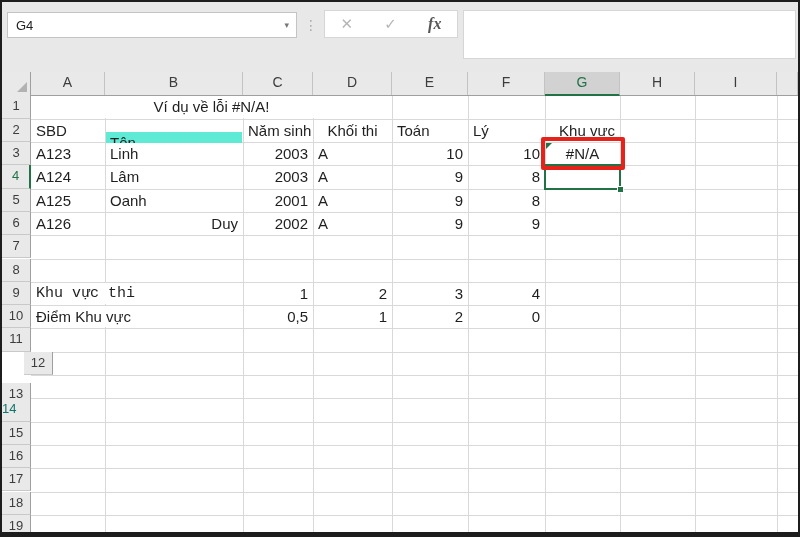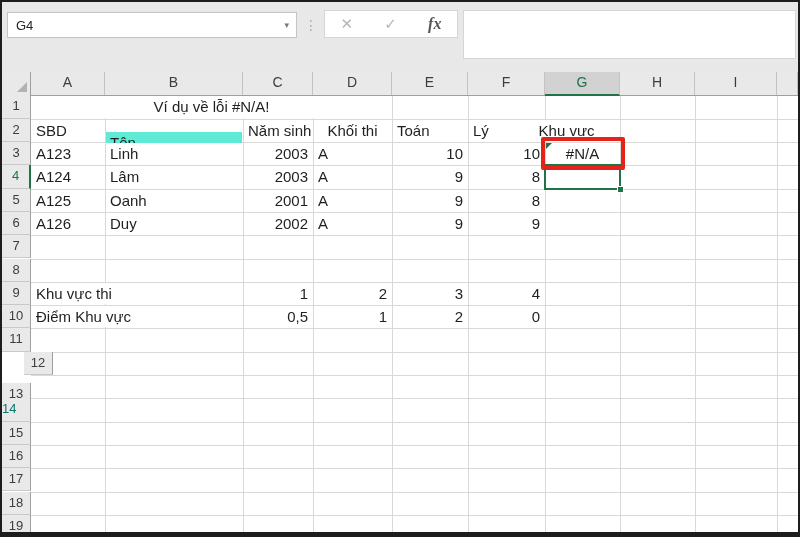--- a/index.html
+++ b/index.html
@@ -110,47 +110,47 @@
       <div style="position: absolute; left: 29px; right: 0px; top: 396.2px; height: 1px; background: rgb(217, 217, 217); z-index: 1;"></div>
       <div style="position: absolute; left: 29px; right: 0px; top: 419.5px; height: 1px; background: rgb(217, 217, 217); z-index: 1;"></div>
       <div style="position: absolute; left: 29px; right: 0px; top: 442.8px; height: 1px; background: rgb(217, 217, 217); z-index: 1;"></div>
       <div style="position: absolute; left: 30px; top: 24.4px; width: 359px; height: 21.3px; line-height: 21.3px; background: rgb(255, 255, 255); z-index: 2; box-sizing: border-box; padding: 0px 4px; text-align: center; font-size: 15px; color: rgb(31, 31, 31); white-space: nowrap;">Ví dụ về lỗi #N/A!</div>
       <div style="position: absolute; left: 30px; top: 47.7px; width: 72px; height: 21.3px; line-height: 21.3px; background: rgb(255, 255, 255); z-index: 2; box-sizing: border-box; padding: 0px 4px; text-align: left; font-size: 15px; color: rgb(31, 31, 31); white-space: nowrap;">SBD</div>
       <div style="position: absolute; left: 104px; top: 47.7px; width: 136px; height: 21.3px; line-height: 21.3px; background: #5eead4; z-index: 2; box-sizing: border-box; padding: 0px 4px; text-align: left; font-size: 15px; color: rgb(31, 31, 31); white-space: nowrap; margin-top: 12px;">Tên</div>
       <div style="position: absolute; left: 242px; top: 47.7px; width: 68px; height: 21.3px; line-height: 21.3px; background: rgb(255, 255, 255); z-index: 2; box-sizing: border-box; padding: 0px 4px; text-align: left; font-size: 15px; color: rgb(31, 31, 31); white-space: nowrap;">Năm sinh</div>
       <div style="position: absolute; left: 312px; top: 47.7px; width: 77px; height: 21.3px; line-height: 21.3px; background: rgb(255, 255, 255); z-index: 2; box-sizing: border-box; padding: 0px 4px; text-align: center; font-size: 15px; color: rgb(31, 31, 31); white-space: nowrap;">Khối thi</div>
       <div style="position: absolute; left: 391px; top: 47.7px; width: 74px; height: 21.3px; line-height: 21.3px; background: rgb(255, 255, 255); z-index: 2; box-sizing: border-box; padding: 0px 4px; text-align: left; font-size: 15px; color: rgb(31, 31, 31); white-space: nowrap;">Toán</div>
       <div style="position: absolute; left: 467px; top: 47.7px; width: 75px; height: 21.3px; line-height: 21.3px; background: rgb(255, 255, 255); z-index: 2; box-sizing: border-box; padding: 0px 4px; text-align: left; font-size: 15px; color: rgb(31, 31, 31); white-space: nowrap;">Lý</div>
-      <div style="position: absolute; left: 528px; top: 47.7px; width: 73px; height: 21.3px; line-height: 21.3px; background: rgb(255, 255, 255); z-index: 2; box-sizing: border-box; padding: 0px 4px; text-align: center; font-size: 15px; color: rgb(31, 31, 31); white-space: nowrap;">Khu vực</div>
+      <div style="position: absolute; left: 544px; top: 47.7px; width: 73px; height: 21.3px; line-height: 21.3px; background: rgb(255, 255, 255); z-index: 2; box-sizing: border-box; padding: 0px 4px; text-align: right; font-size: 15px; color: rgb(31, 31, 31); white-space: nowrap;">Khu vực</div>
       <div style="position: absolute; left: 30px; top: 71px; width: 72px; height: 21.3px; line-height: 21.3px; background: rgb(255, 255, 255); z-index: 2; box-sizing: border-box; padding: 0px 4px; text-align: left; font-size: 15px; color: rgb(31, 31, 31); white-space: nowrap;">A123</div>
       <div style="position: absolute; left: 104px; top: 71px; width: 136px; height: 21.3px; line-height: 21.3px; background: rgb(255, 255, 255); z-index: 2; box-sizing: border-box; padding: 0px 4px; text-align: left; font-size: 15px; color: rgb(31, 31, 31); white-space: nowrap;">Linh</div>
       <div style="position: absolute; left: 242px; top: 71px; width: 68px; height: 21.3px; line-height: 21.3px; background: rgb(255, 255, 255); z-index: 2; box-sizing: border-box; padding: 0px 4px; text-align: right; font-size: 15px; color: rgb(31, 31, 31); white-space: nowrap;">2003</div>
       <div style="position: absolute; left: 312px; top: 71px; width: 77px; height: 21.3px; line-height: 21.3px; background: rgb(255, 255, 255); z-index: 2; box-sizing: border-box; padding: 0px 4px; text-align: left; font-size: 15px; color: rgb(31, 31, 31); white-space: nowrap;">A</div>
       <div style="position: absolute; left: 391px; top: 71px; width: 74px; height: 21.3px; line-height: 21.3px; background: rgb(255, 255, 255); z-index: 2; box-sizing: border-box; padding: 0px 4px; text-align: right; font-size: 15px; color: rgb(31, 31, 31); white-space: nowrap;">10</div>
       <div style="position: absolute; left: 467px; top: 71px; width: 75px; height: 21.3px; line-height: 21.3px; background: rgb(255, 255, 255); z-index: 2; box-sizing: border-box; padding: 0px 4px; text-align: right; font-size: 15px; color: rgb(31, 31, 31); white-space: nowrap;">10</div>
       <div style="position: absolute; left: 544px; top: 71px; width: 73px; height: 21.3px; line-height: 21.3px; background: rgb(255, 255, 255); z-index: 2; box-sizing: border-box; padding: 0px 4px; text-align: center; font-size: 15px; color: rgb(31, 31, 31); white-space: nowrap;">#N/A</div>
       <div style="position: absolute; left: 30px; top: 94.3px; width: 72px; height: 21.3px; line-height: 21.3px; background: rgb(255, 255, 255); z-index: 2; box-sizing: border-box; padding: 0px 4px; text-align: left; font-size: 15px; color: rgb(31, 31, 31); white-space: nowrap;">A124</div>
       <div style="position: absolute; left: 104px; top: 94.3px; width: 136px; height: 21.3px; line-height: 21.3px; background: rgb(255, 255, 255); z-index: 2; box-sizing: border-box; padding: 0px 4px; text-align: left; font-size: 15px; color: rgb(31, 31, 31); white-space: nowrap;">Lâm</div>
       <div style="position: absolute; left: 242px; top: 94.3px; width: 68px; height: 21.3px; line-height: 21.3px; background: rgb(255, 255, 255); z-index: 2; box-sizing: border-box; padding: 0px 4px; text-align: right; font-size: 15px; color: rgb(31, 31, 31); white-space: nowrap;">2003</div>
       <div style="position: absolute; left: 312px; top: 94.3px; width: 77px; height: 21.3px; line-height: 21.3px; background: rgb(255, 255, 255); z-index: 2; box-sizing: border-box; padding: 0px 4px; text-align: left; font-size: 15px; color: rgb(31, 31, 31); white-space: nowrap;">A</div>
       <div style="position: absolute; left: 391px; top: 94.3px; width: 74px; height: 21.3px; line-height: 21.3px; background: rgb(255, 255, 255); z-index: 2; box-sizing: border-box; padding: 0px 4px; text-align: right; font-size: 15px; color: rgb(31, 31, 31); white-space: nowrap;">9</div>
       <div style="position: absolute; left: 467px; top: 94.3px; width: 75px; height: 21.3px; line-height: 21.3px; background: rgb(255, 255, 255); z-index: 2; box-sizing: border-box; padding: 0px 4px; text-align: right; font-size: 15px; color: rgb(31, 31, 31); white-space: nowrap;">8</div>
       <div style="position: absolute; left: 30px; top: 117.6px; width: 72px; height: 21.3px; line-height: 21.3px; background: rgb(255, 255, 255); z-index: 2; box-sizing: border-box; padding: 0px 4px; text-align: left; font-size: 15px; color: rgb(31, 31, 31); white-space: nowrap;">A125</div>
       <div style="position: absolute; left: 104px; top: 117.6px; width: 136px; height: 21.3px; line-height: 21.3px; background: rgb(255, 255, 255); z-index: 2; box-sizing: border-box; padding: 0px 4px; text-align: left; font-size: 15px; color: rgb(31, 31, 31); white-space: nowrap;">Oanh</div>
       <div style="position: absolute; left: 242px; top: 117.6px; width: 68px; height: 21.3px; line-height: 21.3px; background: rgb(255, 255, 255); z-index: 2; box-sizing: border-box; padding: 0px 4px; text-align: right; font-size: 15px; color: rgb(31, 31, 31); white-space: nowrap;">2001</div>
       <div style="position: absolute; left: 312px; top: 117.6px; width: 77px; height: 21.3px; line-height: 21.3px; background: rgb(255, 255, 255); z-index: 2; box-sizing: border-box; padding: 0px 4px; text-align: left; font-size: 15px; color: rgb(31, 31, 31); white-space: nowrap;">A</div>
       <div style="position: absolute; left: 391px; top: 117.6px; width: 74px; height: 21.3px; line-height: 21.3px; background: rgb(255, 255, 255); z-index: 2; box-sizing: border-box; padding: 0px 4px; text-align: right; font-size: 15px; color: rgb(31, 31, 31); white-space: nowrap;">9</div>
       <div style="position: absolute; left: 467px; top: 117.6px; width: 75px; height: 21.3px; line-height: 21.3px; background: rgb(255, 255, 255); z-index: 2; box-sizing: border-box; padding: 0px 4px; text-align: right; font-size: 15px; color: rgb(31, 31, 31); white-space: nowrap;">8</div>
       <div style="position: absolute; left: 30px; top: 140.9px; width: 72px; height: 21.3px; line-height: 21.3px; background: rgb(255, 255, 255); z-index: 2; box-sizing: border-box; padding: 0px 4px; text-align: left; font-size: 15px; color: rgb(31, 31, 31); white-space: nowrap;">A126</div>
-      <div style="position: absolute; left: 104px; top: 140.9px; width: 136px; height: 21.3px; line-height: 21.3px; background: rgb(255, 255, 255); z-index: 2; box-sizing: border-box; padding: 0px 4px; text-align: left; font-size: 15px; color: rgb(31, 31, 31); white-space: nowrap;">Duy</div>
+      <div style="position: absolute; left: 104px; top: 140.9px; width: 136px; height: 21.3px; line-height: 21.3px; background: rgb(255, 255, 255); z-index: 2; box-sizing: border-box; padding: 0px 4px; text-align: right; font-size: 15px; color: rgb(31, 31, 31); white-space: nowrap;">Duy</div>
       <div style="position: absolute; left: 242px; top: 140.9px; width: 68px; height: 21.3px; line-height: 21.3px; background: rgb(255, 255, 255); z-index: 2; box-sizing: border-box; padding: 0px 4px; text-align: right; font-size: 15px; color: rgb(31, 31, 31); white-space: nowrap;">2002</div>
       <div style="position: absolute; left: 312px; top: 140.9px; width: 77px; height: 21.3px; line-height: 21.3px; background: rgb(255, 255, 255); z-index: 2; box-sizing: border-box; padding: 0px 4px; text-align: left; font-size: 15px; color: rgb(31, 31, 31); white-space: nowrap;">A</div>
       <div style="position: absolute; left: 391px; top: 140.9px; width: 74px; height: 21.3px; line-height: 21.3px; background: rgb(255, 255, 255); z-index: 2; box-sizing: border-box; padding: 0px 4px; text-align: right; font-size: 15px; color: rgb(31, 31, 31); white-space: nowrap;">9</div>
       <div style="position: absolute; left: 467px; top: 140.9px; width: 75px; height: 21.3px; line-height: 21.3px; background: rgb(255, 255, 255); z-index: 2; box-sizing: border-box; padding: 0px 4px; text-align: right; font-size: 15px; color: rgb(31, 31, 31); white-space: nowrap;">9</div>
-      <div style="position: absolute; left: 30px; top: 210.8px; width: 210px; height: 21.3px; line-height: 21.3px; background: rgb(255, 255, 255); z-index: 2; box-sizing: border-box; padding: 0px 4px; text-align: left; font-size: 15px; color: rgb(31, 31, 31); white-space: nowrap;">Khu vực thi</div>
+      <div style="position: absolute; left: 30px; top: 210.8px; width: 210px; height: 21.3px; line-height: 21.3px; background: rgb(255, 255, 255); z-index: 2; box-sizing: border-box; padding: 0px 4px; text-align: left; font-size: 15px; color: rgb(31, 31, 31); white-space: nowrap; font-family: Liberation Mono, monospace;">Khu vực thi</div>
       <div style="position: absolute; left: 242px; top: 210.8px; width: 68px; height: 21.3px; line-height: 21.3px; background: rgb(255, 255, 255); z-index: 2; box-sizing: border-box; padding: 0px 4px; text-align: right; font-size: 15px; color: rgb(31, 31, 31); white-space: nowrap;">1</div>
       <div style="position: absolute; left: 312px; top: 210.8px; width: 77px; height: 21.3px; line-height: 21.3px; background: rgb(255, 255, 255); z-index: 2; box-sizing: border-box; padding: 0px 4px; text-align: right; font-size: 15px; color: rgb(31, 31, 31); white-space: nowrap;">2</div>
       <div style="position: absolute; left: 391px; top: 210.8px; width: 74px; height: 21.3px; line-height: 21.3px; background: rgb(255, 255, 255); z-index: 2; box-sizing: border-box; padding: 0px 4px; text-align: right; font-size: 15px; color: rgb(31, 31, 31); white-space: nowrap;">3</div>
       <div style="position: absolute; left: 467px; top: 210.8px; width: 75px; height: 21.3px; line-height: 21.3px; background: rgb(255, 255, 255); z-index: 2; box-sizing: border-box; padding: 0px 4px; text-align: right; font-size: 15px; color: rgb(31, 31, 31); white-space: nowrap;">4</div>
       <div style="position: absolute; left: 30px; top: 234.1px; width: 210px; height: 21.3px; line-height: 21.3px; background: rgb(255, 255, 255); z-index: 2; box-sizing: border-box; padding: 0px 4px; text-align: left; font-size: 15px; color: rgb(31, 31, 31); white-space: nowrap;">Điểm Khu vực</div>
       <div style="position: absolute; left: 242px; top: 234.1px; width: 68px; height: 21.3px; line-height: 21.3px; background: rgb(255, 255, 255); z-index: 2; box-sizing: border-box; padding: 0px 4px; text-align: right; font-size: 15px; color: rgb(31, 31, 31); white-space: nowrap;">0,5</div>
       <div style="position: absolute; left: 312px; top: 234.1px; width: 77px; height: 21.3px; line-height: 21.3px; background: rgb(255, 255, 255); z-index: 2; box-sizing: border-box; padding: 0px 4px; text-align: right; font-size: 15px; color: rgb(31, 31, 31); white-space: nowrap;">1</div>
       <div style="position: absolute; left: 391px; top: 234.1px; width: 74px; height: 21.3px; line-height: 21.3px; background: rgb(255, 255, 255); z-index: 2; box-sizing: border-box; padding: 0px 4px; text-align: right; font-size: 15px; color: rgb(31, 31, 31); white-space: nowrap;">2</div>
       <div style="position: absolute; left: 467px; top: 234.1px; width: 75px; height: 21.3px; line-height: 21.3px; background: rgb(255, 255, 255); z-index: 2; box-sizing: border-box; padding: 0px 4px; text-align: right; font-size: 15px; color: rgb(31, 31, 31); white-space: nowrap;">0</div>
       <div style="position: absolute; left: 542px; top: 92.3px; width: 77px; height: 25.3px; border: 2px solid rgb(33, 115, 70); box-sizing: border-box; z-index: 5;"></div>

